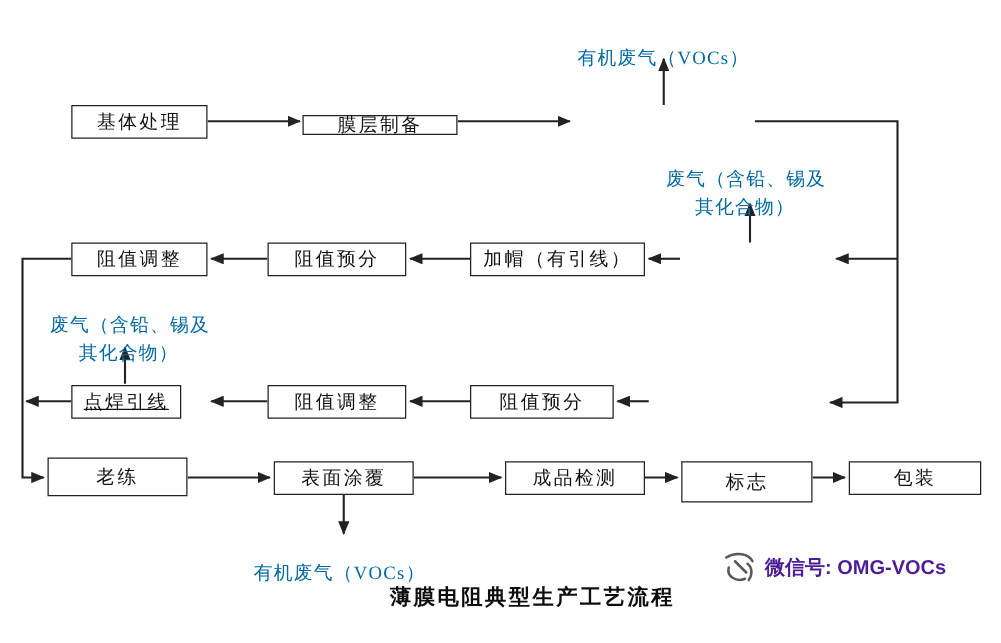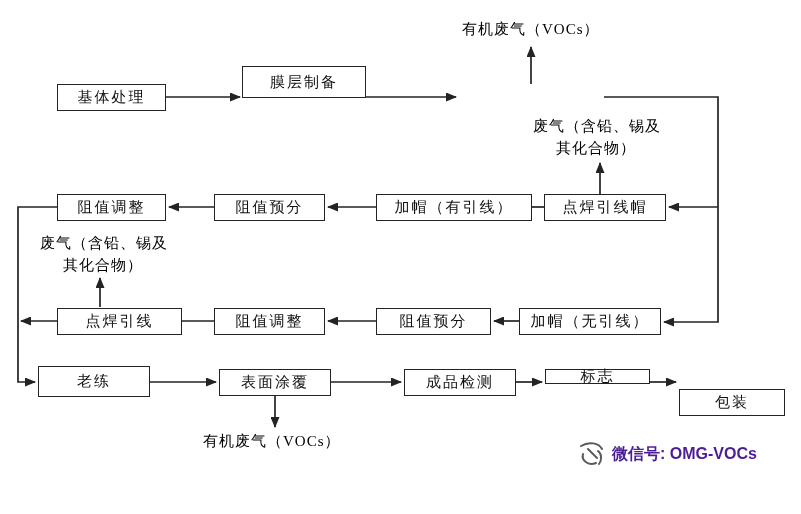--- a/index.html
+++ b/index.html
@@ -6,21 +6,21 @@
   .canvas {
     position:relative; width:801px; height:514px; background:#ffffff;
     font-family:"Liberation Serif", serif; color:#111; overflow:hidden;
   }
   svg.connectors { position:absolute; left:0; top:0; width:801px; height:514px; }
   .node {
     position:absolute; display:flex; align-items:center; justify-content:center;
     border:1.6px solid #232323; background:#ffffff; box-sizing:border-box;
     font-size:15px; letter-spacing:2px; white-space:nowrap;
   }
-  .txt { position:absolute; font-size:15px; letter-spacing:1px; white-space:nowrap; color:#000000; }
+  .txt { position:absolute; font-size:15px; letter-spacing:1px; white-space:nowrap; color:#0369a1;margin-top:17px; }
   .title {
     position:absolute; font-size:17px; font-weight:bold; letter-spacing:2px;
     white-space:nowrap; color:#0d0d0d;
   }
   .wm {
     position:absolute; font-family:"Liberation Sans", sans-serif; font-weight:bold;
     font-size:16px; color:#4c1d95; white-space:nowrap;
   }
   .wm-icon { position:absolute; }
 </style>
@@ -53,45 +53,44 @@
       <path d="M100 307 V278" marker-end="url(#ah)"></path>
       <path d="M150 382 H216" marker-end="url(#ah)"></path>
       <path d="M331 382 H401" marker-end="url(#ah)"></path>
       <path d="M516 382 H542" marker-end="url(#ah)"></path>
       <path d="M650 382 H676" marker-end="url(#ah)"></path>
       <path d="M275 396 V427" marker-end="url(#ah)"></path>
     </g>
   </svg>
 
   <div class="node" style="left:57px; top:84px; width:109px; height:27px;">基体处理</div>
-  <div class="node" style="left:242px; top:66px; width:124px; height:32px;">膜层制备</div>
+  <div class="node" style="left:242px; top:92px; width:124px; height:16px;">膜层制备</div>
 
   <div class="node" style="left:57px; top:194px; width:109px; height:27px;">阻值调整</div>
   <div class="node" style="left:214px; top:194px; width:111px; height:27px;">阻值预分</div>
-  <div class="node" style="left:376px; top:194px; width:156px; height:27px;">加帽（有引线）</div>
-  <div class="node" style="left:544px; top:194px; width:122px; height:27px;">点焊引线帽</div>
+  <div class="node" style="left:376px; top:194px; width:140px; height:27px;">加帽（有引线）</div>
 
-  <div class="node" style="left:57px; top:308px; width:125px; height:27px;">点焊引线</div>
+  <div class="node" style="left:57px; top:308px; width:88px; height:27px;text-decoration:underline;">点焊引线</div>
   <div class="node" style="left:214px; top:308px; width:111px; height:27px;">阻值调整</div>
   <div class="node" style="left:376px; top:308px; width:115px; height:27px;">阻值预分</div>
-  <div class="node" style="left:519px; top:308px; width:142px; height:27px;">加帽（无引线）</div>
 
   <div class="node" style="left:38px; top:366px; width:112px; height:31px;">老练</div>
   <div class="node" style="left:404px; top:369px; width:112px; height:27px;">成品检测</div>
   <div class="node" style="left:219px; top:369px; width:112px; height:27px;">表面涂覆</div>
-  <div class="node" style="left:545px; top:369px; width:105px; height:15px;">标志</div>
-  <div class="node" style="left:679px; top:369px; width:106px; height:27px;margin-top:20px;">包装</div>
+  <div class="node" style="left:545px; top:369px; width:105px; height:33px;">标志</div>
+  <div class="node" style="left:679px; top:369px; width:106px; height:27px;">包装</div>
 
   <div class="txt" style="left:462px; top:20px;">有机废气（VOCs）</div>
   <div class="txt" style="left:533px; top:117px;">废气（含铅、锡及</div>
   <div class="txt" style="left:556px; top:139px;">其化合物）</div>
   <div class="txt" style="left:40px; top:234px;">废气（含铅、锡及</div>
   <div class="txt" style="left:63px; top:256px;">其化合物）</div>
   <div class="txt" style="left:203px; top:432px;">有机废气（VOCs）</div>
 
+  <div class="title" style="left:312px; top:466px;">薄膜电阻典型生产工艺流程</div>
 
   <svg class="wm-icon" style="left:575px; top:437px;" width="34" height="34" viewBox="0 0 34 34">
     <g stroke="#5a5a5a" stroke-width="2" fill="none" stroke-linecap="round">
       <path d="M6 9 C14 4, 24 6, 27 12"></path>
       <path d="M8 17 C6 24, 14 29, 21 26"></path>
       <path d="M13 12 L22 21"></path>
       <path d="M23 14 C27 17, 27 23, 24 27"></path>
     </g>
   </svg>
   <div class="wm" style="left:612px; top:444px;">微信号: OMG-VOCs</div>

